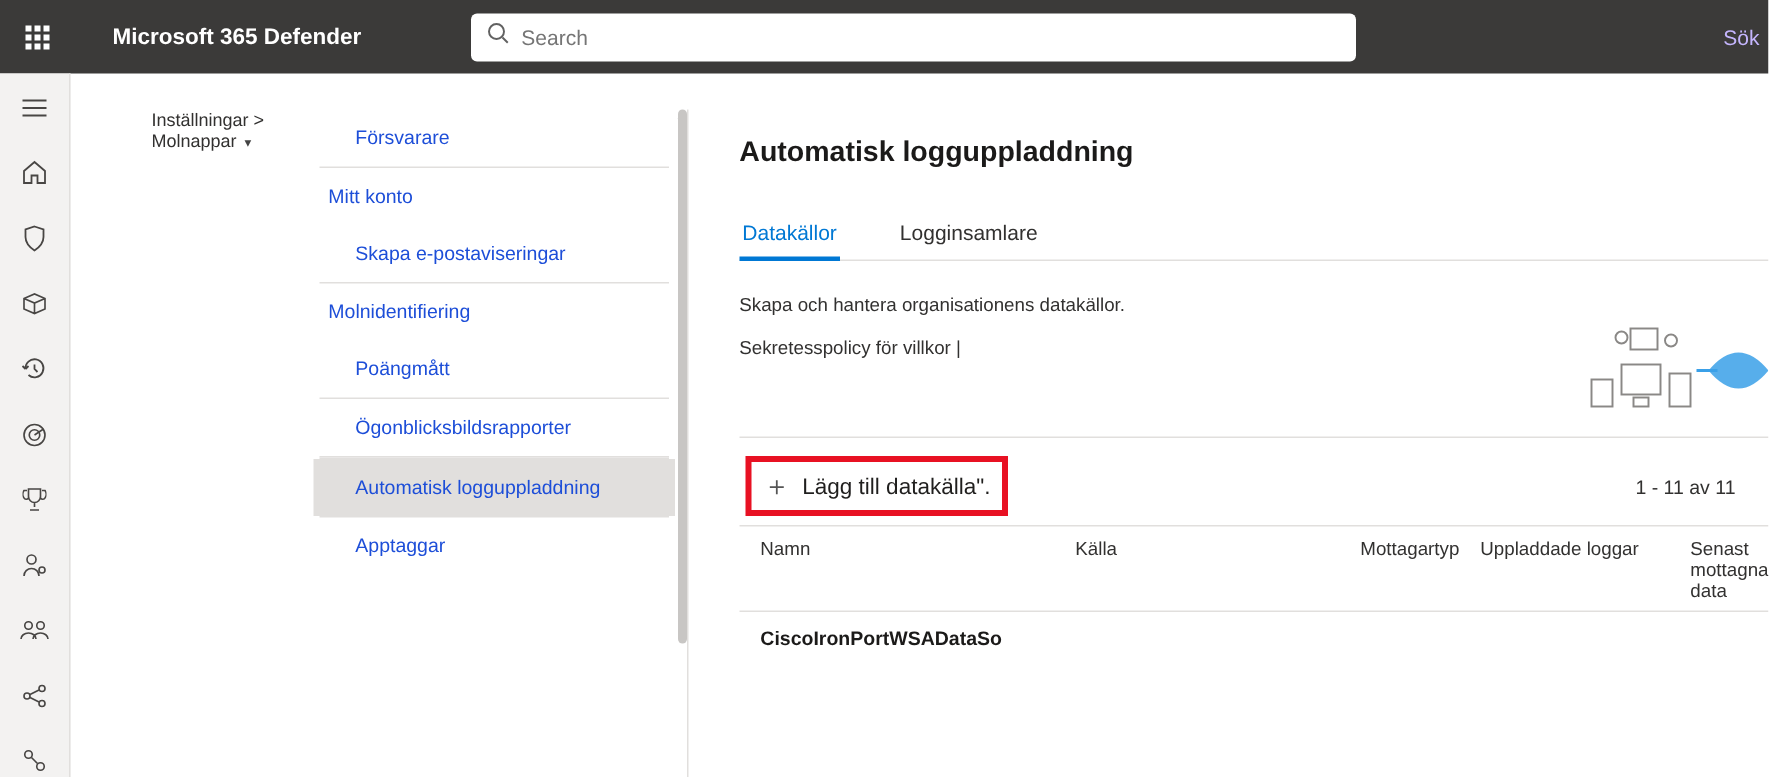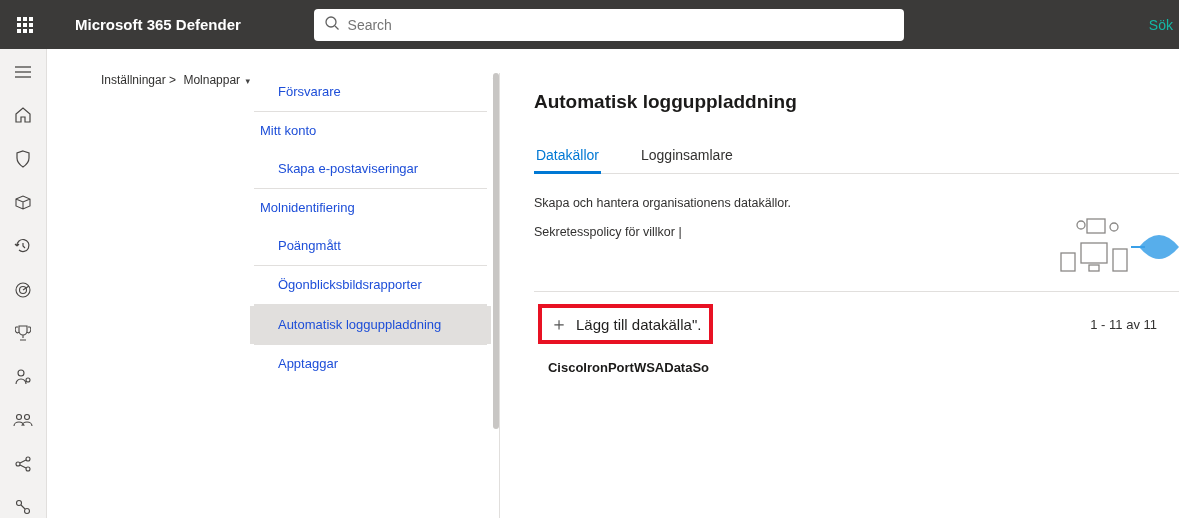--- a/index.html
+++ b/index.html
@@ -8,21 +8,21 @@
 
 .topbar { height:49px; background:#3b3a39; display:flex; align-items:center; color:#fff;gap:20px; }
 .waffle { width:49px; height:49px; display:flex; align-items:center; justify-content:center; cursor:pointer; }
 .waffle-grid { display:grid; grid-template-columns:repeat(3,4px); grid-template-rows:repeat(3,4px); gap:2px; }
 .waffle-grid span { background:#fff; width:4px; height:4px; }
 .app-title { font-size:15px; font-weight:600; margin-left:6px; }
 .search-wrap { margin-left:auto; margin-right:auto; position:relative; left:-40px; }
 .search-box { width:590px; height:32px; background:#fff; border-radius:4px; display:flex; align-items:center; padding:0 10px; }
 .search-box input { border:none; outline:none; font-size:14px; width:100%; color:#666; background:transparent; }
 .search-icon { margin-right:8px; color:#616161; }
-.top-right { margin-left:auto; margin-right:6px; font-size:14px; color:#14b8a6; }
+.top-right { margin-left:auto; margin-right:6px; font-size:14px; color:#c4b5fd; }
 
 
 .body { display:flex; height:calc(518px - 49px); }
 .leftrail { width:47px; background:#f3f2f1; border-right:1px solid #e1dfdd; display:flex; flex-direction:column; align-items:center; padding-top:12px; gap:22px; }
 .rail-btn { width:28px; height:24px; display:flex; align-items:center; justify-content:center; color:#484644; cursor:pointer; }
 .rail-btn svg { stroke:#484644; }
 
 .content { flex:1; display:flex; flex-direction:row; padding:24px 0 0 54px; position:relative; }
 .breadcrumb { font-size:12px; color:#323130; margin-bottom:22px; }
 .breadcrumb a { color:#323130; text-decoration:none; }
@@ -233,20 +233,27 @@
           <hr class="table-hr">
           <div class="add-row">
             <span class="highlight-box">
               <span class="add-btn">
                 <span class="plus">＋</span>
                 <span>Lägg till datakälla".</span>
               </span>
             </span>
             <span class="count">1 - 11 av 11</span>
           </div>
+          <div class="thead">
+            <div class="th-name">Namn</div>
+            <div class="th-src">Källa</div>
+            <div class="th-rec">Mottagartyp</div>
+            <div class="th-logs">Uppladdade loggar</div>
+            <div class="th-last">Senast mottagna data</div>
+          </div>
           <div class="trow">
             <div class="c1">CiscoIronPortWSADataSo</div>
           </div>
         </div>
       </div>
     </div>
   </div>
 </div>
 
 </body></html>

